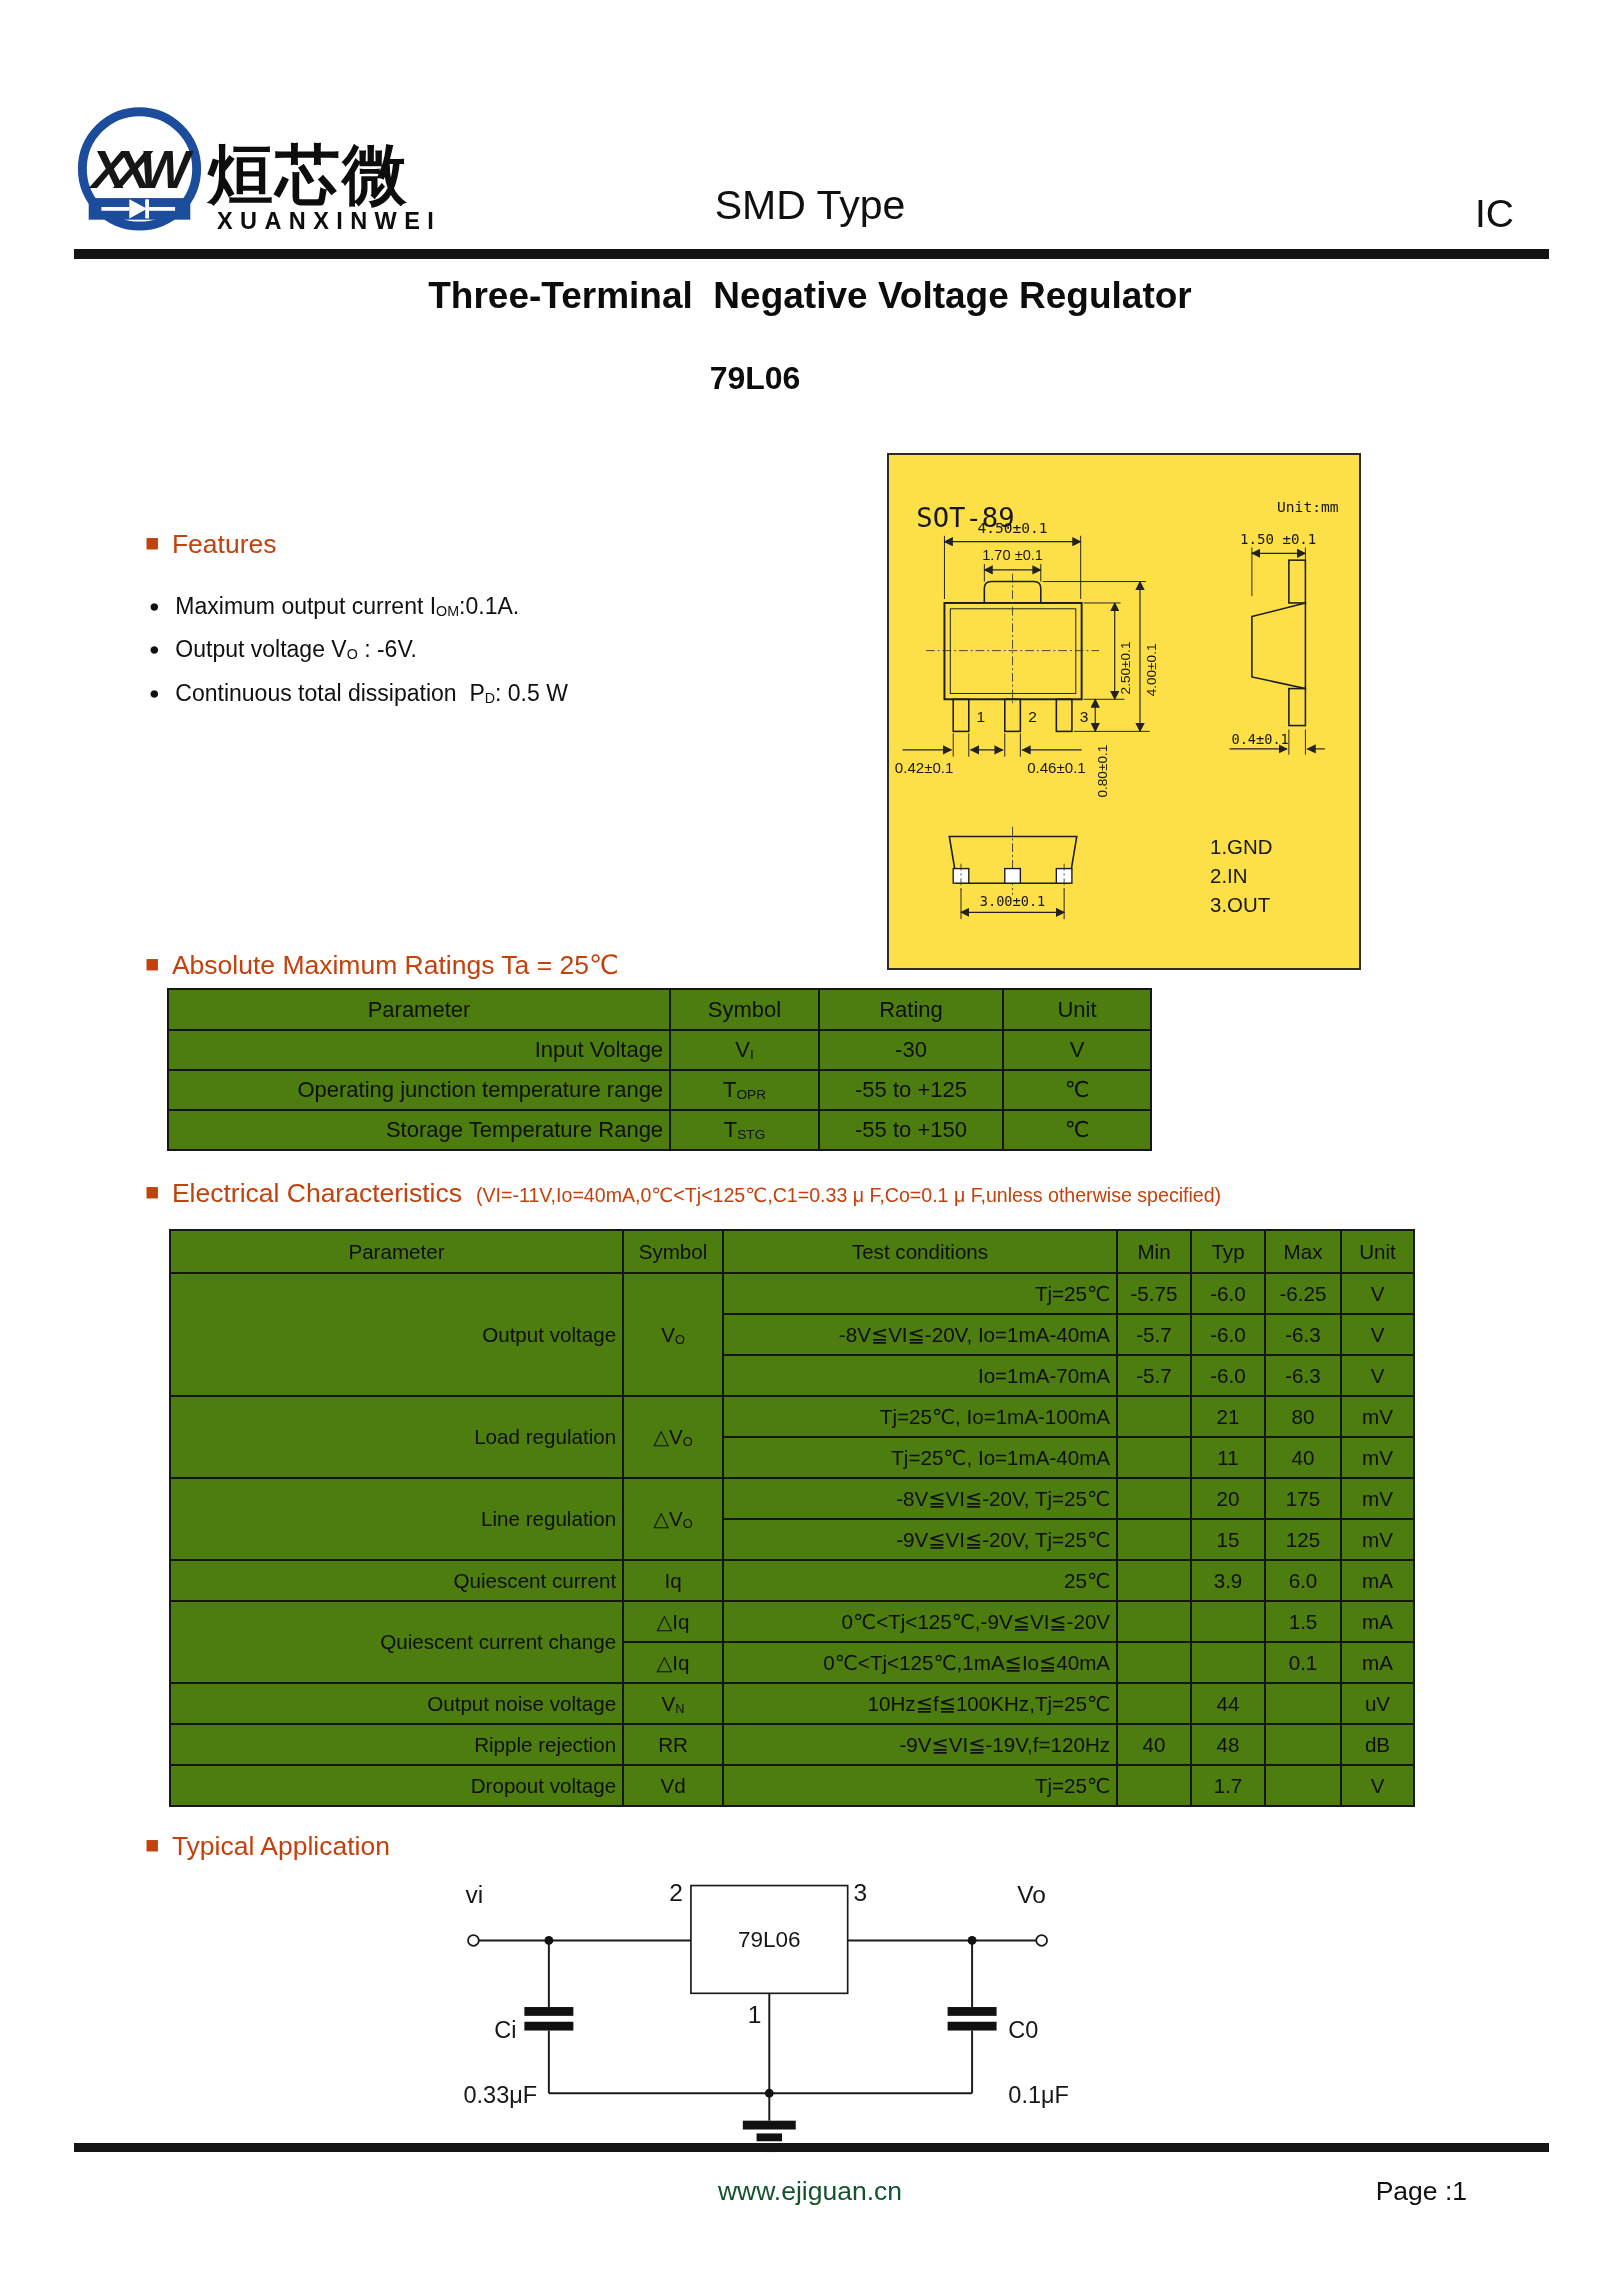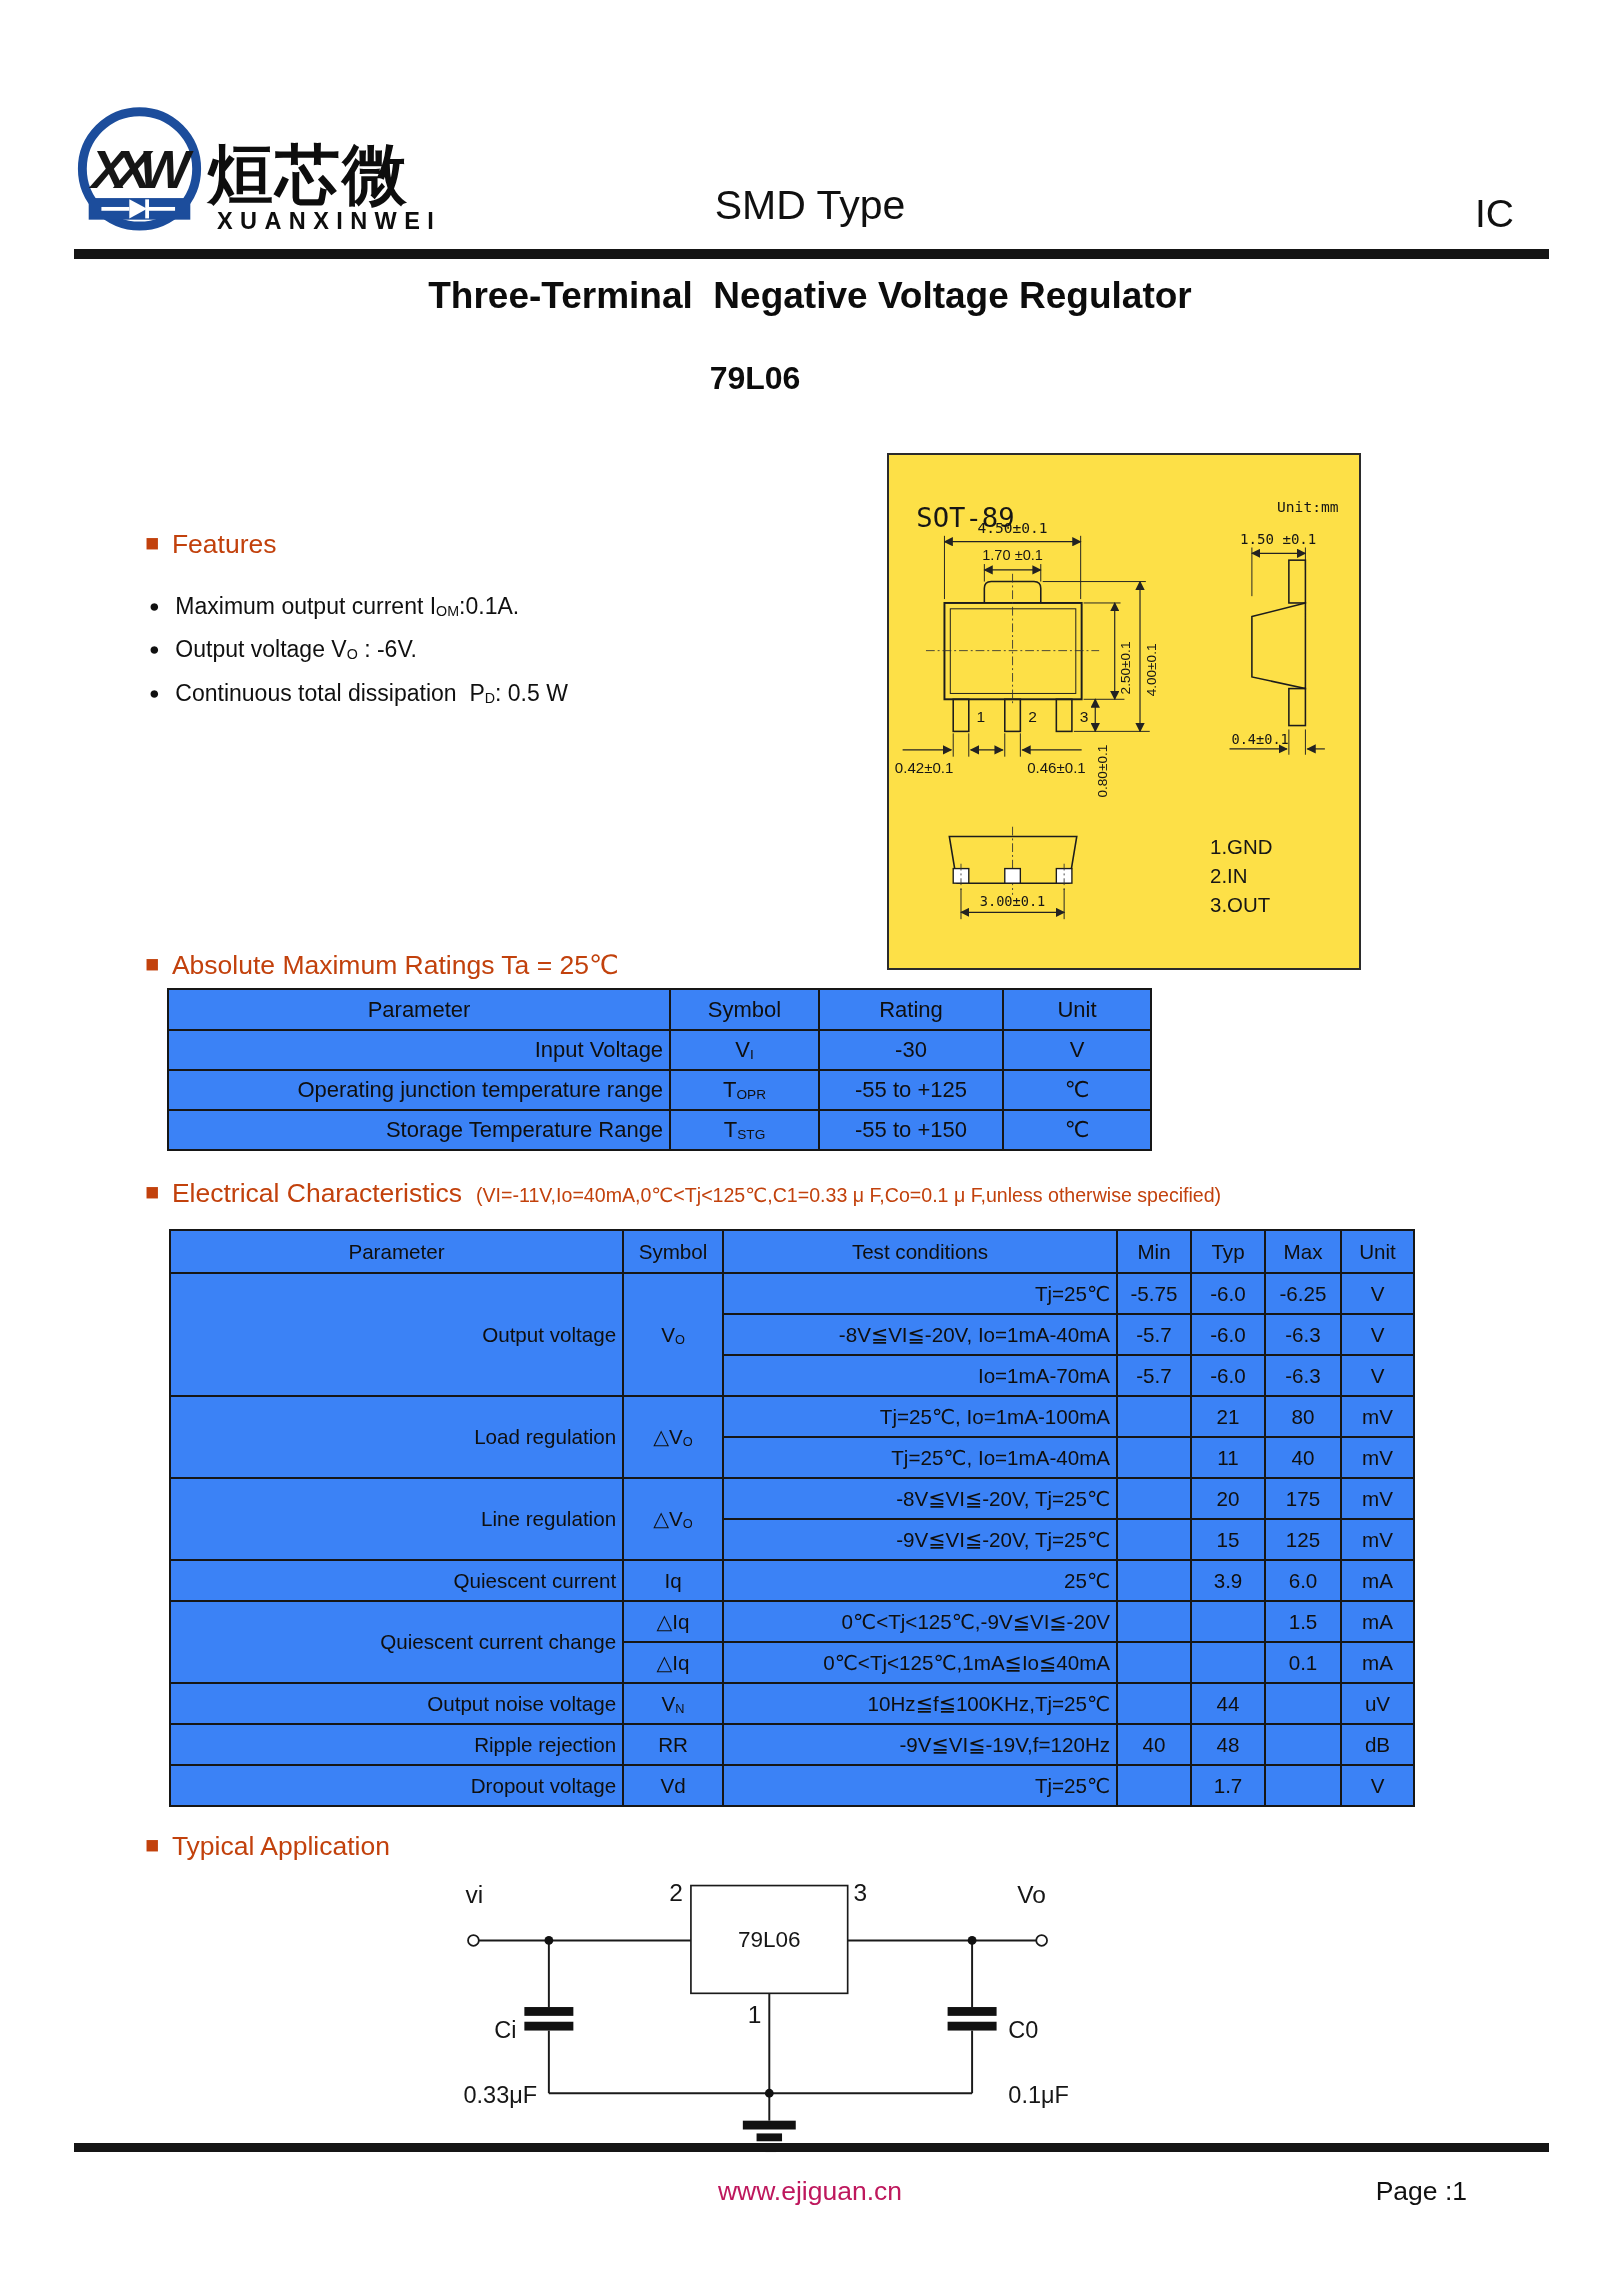--- a/index.html
+++ b/index.html
@@ -22,36 +22,36 @@
   .h-elec .note{font-size:19.6px;margin-left:14px;}
   .h-app{left:145px;top:1831px;}
   
   .feat-list{left:149px;top:576px;}
   .feat-item{margin-top:16.7px;font-size:23px;white-space:pre;color:#101010;}
   .feat-item .dot{font-size:17.6px;margin-right:15.7px;position:relative;top:-2px;}
   .sb{font-size:62%;vertical-align:-0.12em;}
   
   .pkg{left:887px;top:453px;width:470px;height:513px;border:2px solid #2b2b2b;background:#fde047;}
   
-  table.t{border-collapse:collapse;table-layout:fixed;position:absolute;background:#3b82f6;border:2.9px solid #101010;}
+  table.t{border-collapse:collapse;table-layout:fixed;position:absolute;background:#4d7c0f;border:2.9px solid #101010;}
   table.t td{border:2px solid #161616;padding:0 5.9px;color:#0f0f0f;overflow:hidden;}
   .abs-t{left:167px;top:988px;width:983px;}
   .abs-t td{font-size:22px;height:38px;}
   .abs-t tr.hd td{height:39px;text-align:center;}
   .elec-t{left:169px;top:1229px;width:1245px;}
   .elec-t td{font-size:20.6px;height:39px;}
   .elec-t tr.hd td{height:41px;text-align:center;}
   .pl{text-align:right;padding-left:8.8px;}
   .c{text-align:center;}
   tr.g td{border-top:2.9px solid #101010;}
   
   .circuit{left:446px;top:1862px;}
   
   .rule2{left:74px;right:71px;top:2143px;height:8.8px;background:#151515;}
-  .f-site{left:0;right:0;top:2176px;text-align:center;font-size:26.5px;color:#be185d;}
+  .f-site{left:0;right:0;top:2176px;text-align:center;font-size:26.5px;color:#14532d;}
   .f-page{right:153px;top:2176px;font-size:26.5px;color:#101010;}
   svg text{fill:#161616;}
 </style>
 </head>
 <body>
 
 <div class="abs" style="left:76px;top:104px;">
   <svg width="127" height="131" viewBox="0 0 100 103">
     <circle cx="50" cy="51" r="45" fill="#ffffff" stroke="#1c4d9c" stroke-width="7"></circle>
     <text x="12" y="66" font-size="42" font-style="italic" font-weight="bold" fill="#1c4d9c" font-family="Liberation Sans, sans-serif">X</text>

